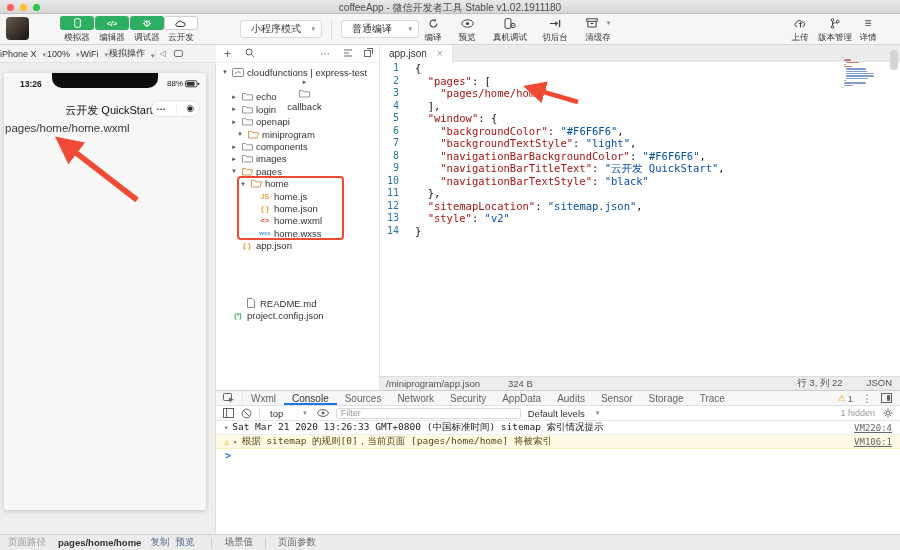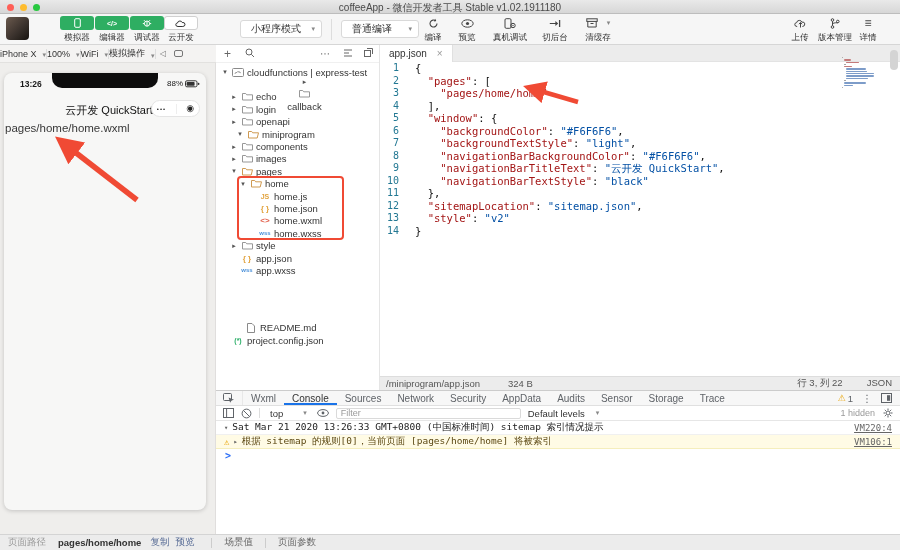--- a/index.html
+++ b/index.html
@@ -31,21 +31,21 @@
   .caret { font-size:7px; color:#888; margin-left:6px; }
   .vsep { position:absolute; top:5px; width:1px; height:21px; background:#ddd; }
 
   
   .sim-panel { position:absolute; left:0; top:45px; width:216px; height:489px; background:#efeeec; border-right:1px solid #e0dedd; }
   .sim-header { position:absolute; left:0; top:0; width:216px; height:18px; background:#f4f3f2; border-bottom:1px solid #e2e1df;
     display:flex; align-items:center; font-size:9px; color:#333; }
   .sim-dd { display:flex; align-items:flex-end; padding:0 0; white-space:nowrap; }
   .sim-sep { width:1px; height:10px; background:#ddd; }
   .sim-hico { color:#777; font-size:8px; padding:0 4px; }
-  .phone { position:absolute; left:4px; top:28px; width:202px; height:437px; background:#f7f7f6; border-radius:8px;
+  .phone { position:absolute; left:4px; top:28px; width:202px; height:437px; background:#f7f7f6; border-radius:2px;
     box-shadow:0 1px 4px rgba(0,0,0,.18); }
   .notch { position:absolute; left:50%; transform:translateX(-50%); top:0; width:106px; height:15px; background:#0d0d0d;
     border-radius:0 0 10px 10px; }
   .ph-time { position:absolute; left:16px; top:6px; font-size:8.5px; font-weight:bold; color:#1a1a1a; }
   .ph-batt { position:absolute; right:6px; top:6px; display:flex; align-items:center; gap:2px; font-size:8px; color:#1a1a1a; }
   .ph-title { position:absolute; left:8px; right:0; top:30px; text-align:center; font-size:11px; color:#111; font-weight:500; }
   .capsule { position:absolute; right:6px; top:27px; width:49px; height:17px; background:#fff; border:1px solid #e4e4e4;
     border-radius:9px; display:flex; align-items:center; justify-content:space-around; }
   .cap-div { width:1px; height:10px; background:#eee; }
   .cap-dots { font-size:6px; color:#222; letter-spacing:1px; }
@@ -472,41 +472,25 @@
           <span>home.wxml</span>
         </div>
         <div class="treerow" style="padding-left: 32px;">
           <span class="tr-arrow"></span>
           <span class="tr-icon">
             <span class="ft ft-wxss">wss</span>
           </span>
           <span>home.wxss</span>
         </div>
         <div class="treerow" style="padding-left: 14px;">
-          <span class="tr-arrow">▸</span>
-          <span class="tr-icon">
-            <svg width="11" height="9" viewBox="0 0 11 9">
-              <path d="M0.5 1.5h3.2l1 1.3h5.8v5.2h-10z" fill="none" stroke="#979797"></path>
-            </svg>
-          </span>
-          <span>style</span>
-        </div>
-        <div class="treerow" style="padding-left: 14px;">
           <span class="tr-arrow"></span>
           <span class="tr-icon">
             <span class="ft ft-json">{ }</span>
           </span>
           <span>app.json</span>
-        </div>
-        <div class="treerow" style="padding-left: 14px;">
-          <span class="tr-arrow"></span>
-          <span class="tr-icon">
-            <span class="ft ft-wxss">wss</span>
-          </span>
-          <span>app.wxss</span>
         </div>
         <div class="treerow" style="padding-left: 18px; margin-top: 45px;">
           <span class="tr-arrow"></span>
           <span class="tr-icon">
             <svg width="8" height="10" viewBox="0 0 8 10">
               <path d="M0.5 0.5h4.5l2.5 2.5v6.5h-7z" fill="none" stroke="#8a8a8a"></path>
             </svg>
           </span>
           <span>README.md</span>
         </div>

